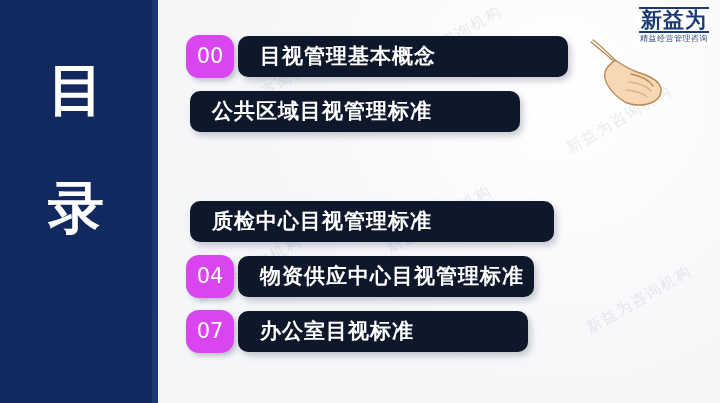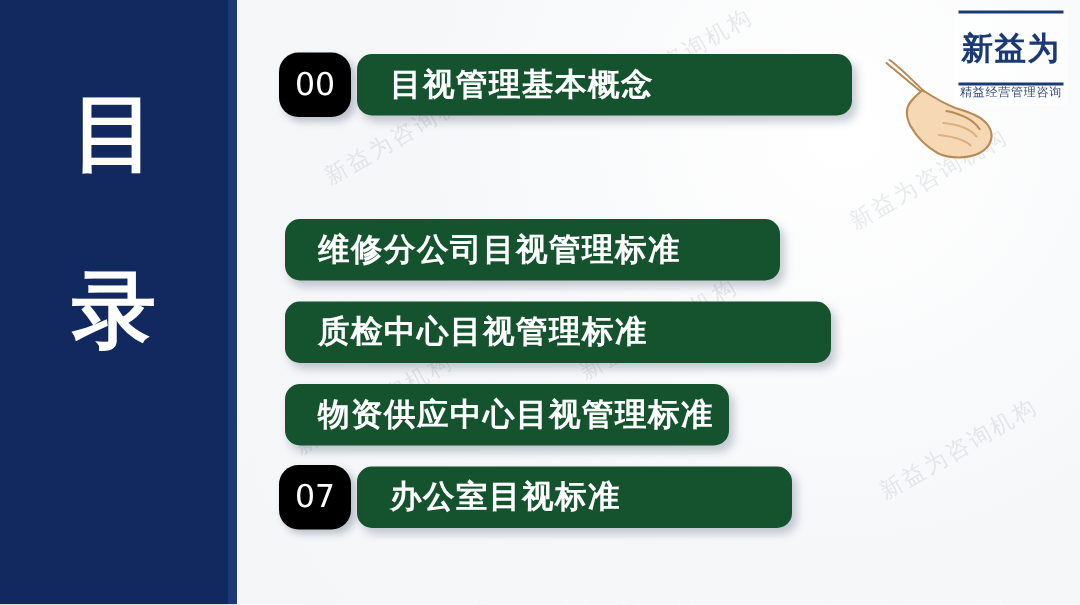--- a/index.html
+++ b/index.html
@@ -107,41 +107,41 @@
     height: 44px;
     margin-bottom: 11px;
     display: flex;
     align-items: center;
   }
   .badge {
     position: relative;
     flex: 0 0 auto;
     width: 48px;
     height: 43px;
-    background: #000000;
+    background: #d946ef;
     border-radius: 13px;
     box-shadow: 3px 3px 5px rgba(60, 75, 100, 0.30);
     display: flex;
     align-items: center;
     justify-content: center;
     z-index: 2;
   }
   .badge-num {
     color: #ffffff;
     font-family: "DejaVu Sans", sans-serif;
     font-size: 21px;
     font-weight: 400;
     letter-spacing: 0px;
     line-height: 1;
   }
   .bar {
     position: relative;
     margin-left: 4px;
     height: 41px;
-    background: #14532d;
+    background: #0f172a;
     border-radius: 10px;
     box-shadow: 3px 4px 6px rgba(60, 75, 100, 0.28);
     display: flex;
     align-items: center;
     z-index: 1;
   }
   .bar-text {
     color: #ffffff;
     font-family: "DejaVu Sans", sans-serif;
     font-size: 21px;
@@ -165,21 +165,21 @@
   .logo-main {
     display: block;
     font-family: "DejaVu Sans", sans-serif;
     font-weight: 700;
     font-size: 21px;
     color: #1b3a74;
     letter-spacing: 1px;
     line-height: 1.05;
     border-top: 2px solid #1b3a74;
     border-bottom: 2px solid #1b3a74;
-    padding: 12px 2px;
+    padding: 0 2px;
   }
   .logo-sub {
     display: block;
     font-family: Liberation Mono, monospace;
     font-size: 8px;
     color: #34497a;
     letter-spacing: 0.5px;
     line-height: 1.3;
     margin-top: 1px;
   }
@@ -285,35 +285,38 @@
     <div class="toc-row">
       <div class="badge">
         <span class="badge-num">00</span>
       </div>
       <div class="bar" style="width: 330px;">
         <span class="bar-text">目视管理基本概念</span>
       </div>
     </div>
 
     <div class="toc-row">
-    </div>
-
-    <div class="toc-row">
       <div class="bar" style="width: 330px;">
-        <span class="bar-text">维修分公司目视管理标准</span>
-      </div>
+        <span class="bar-text">公共区域目视管理标准</span>
+      </div>
+    </div>
+
+    <div class="toc-row">
     </div>
 
     <div class="toc-row">
       <div class="bar" style="width: 364px;">
         <span class="bar-text">质检中心目视管理标准</span>
       </div>
     </div>
 
     <div class="toc-row">
+      <div class="badge">
+        <span class="badge-num">04</span>
+      </div>
       <div class="bar" style="width: 296px;">
         <span class="bar-text">物资供应中心目视管理标准</span>
       </div>
     </div>
 
     <div class="toc-row">
       <div class="badge">
         <span class="badge-num">07</span>
       </div>
       <div class="bar" style="width: 290px;">

